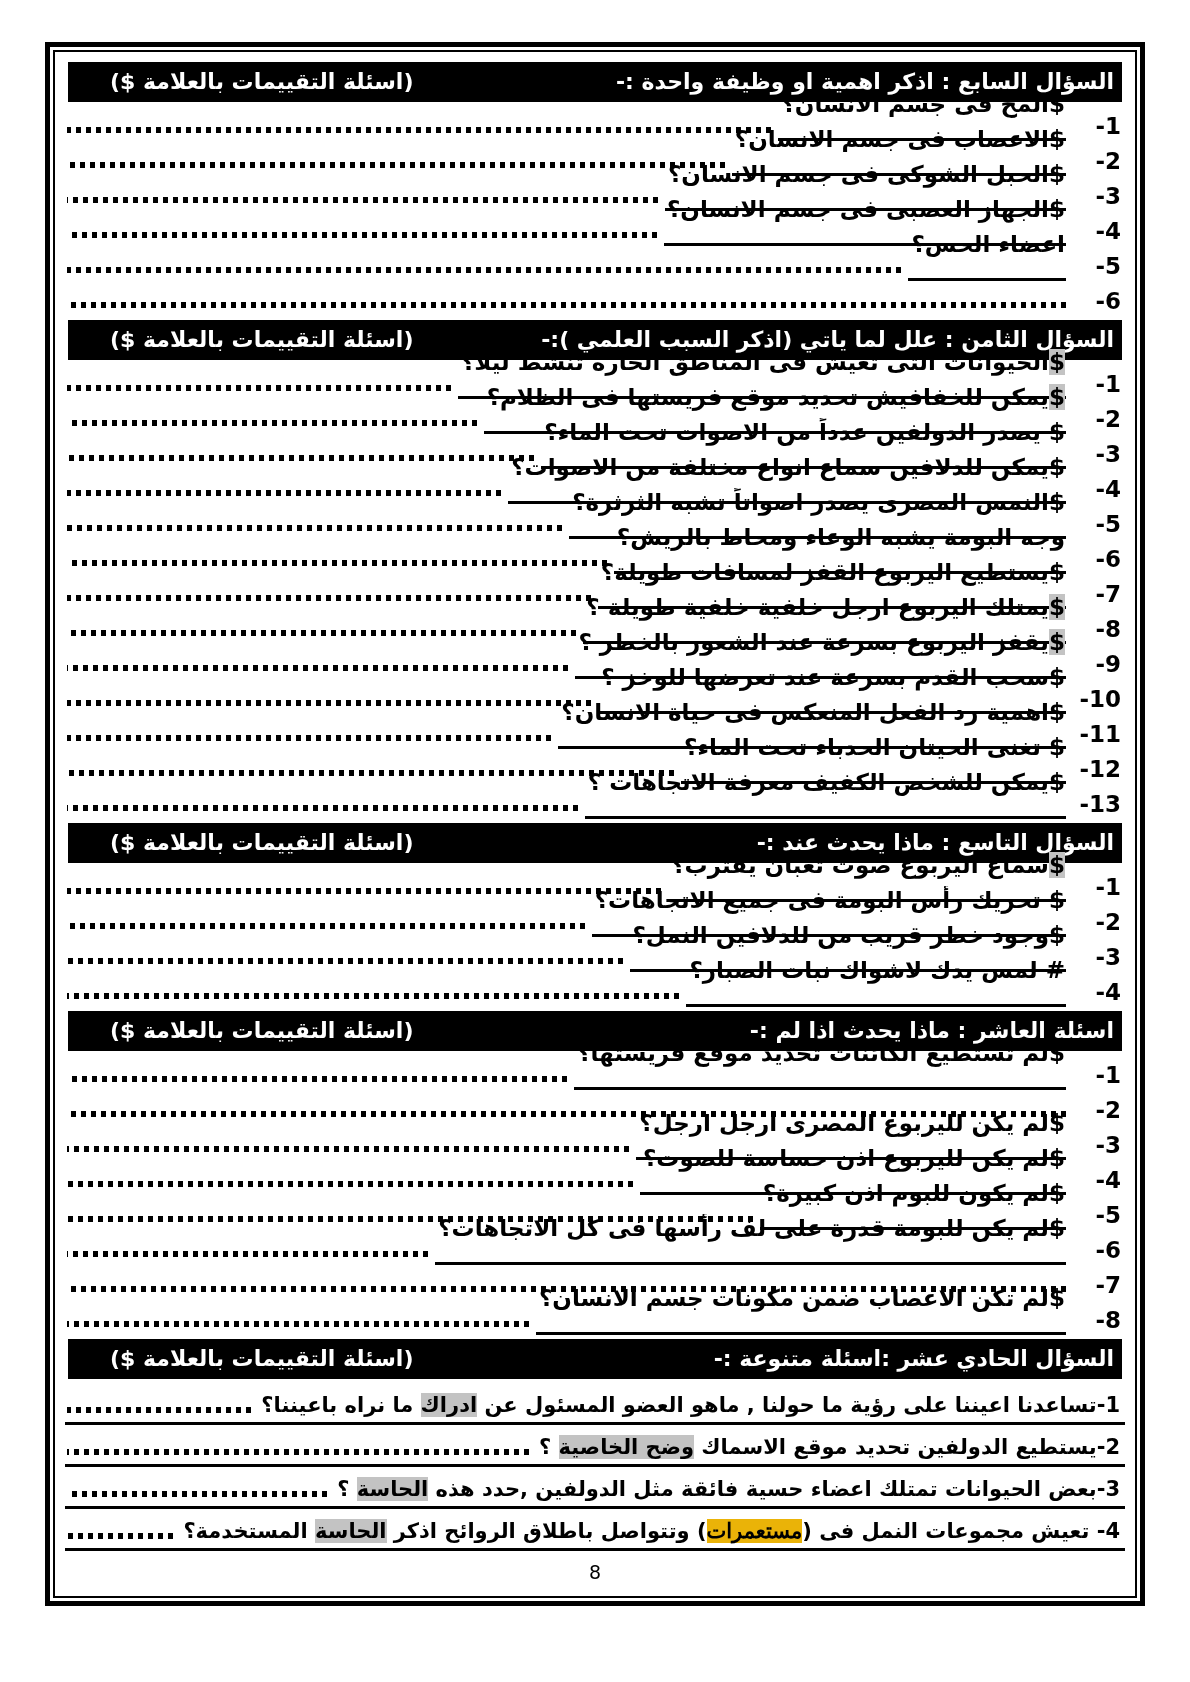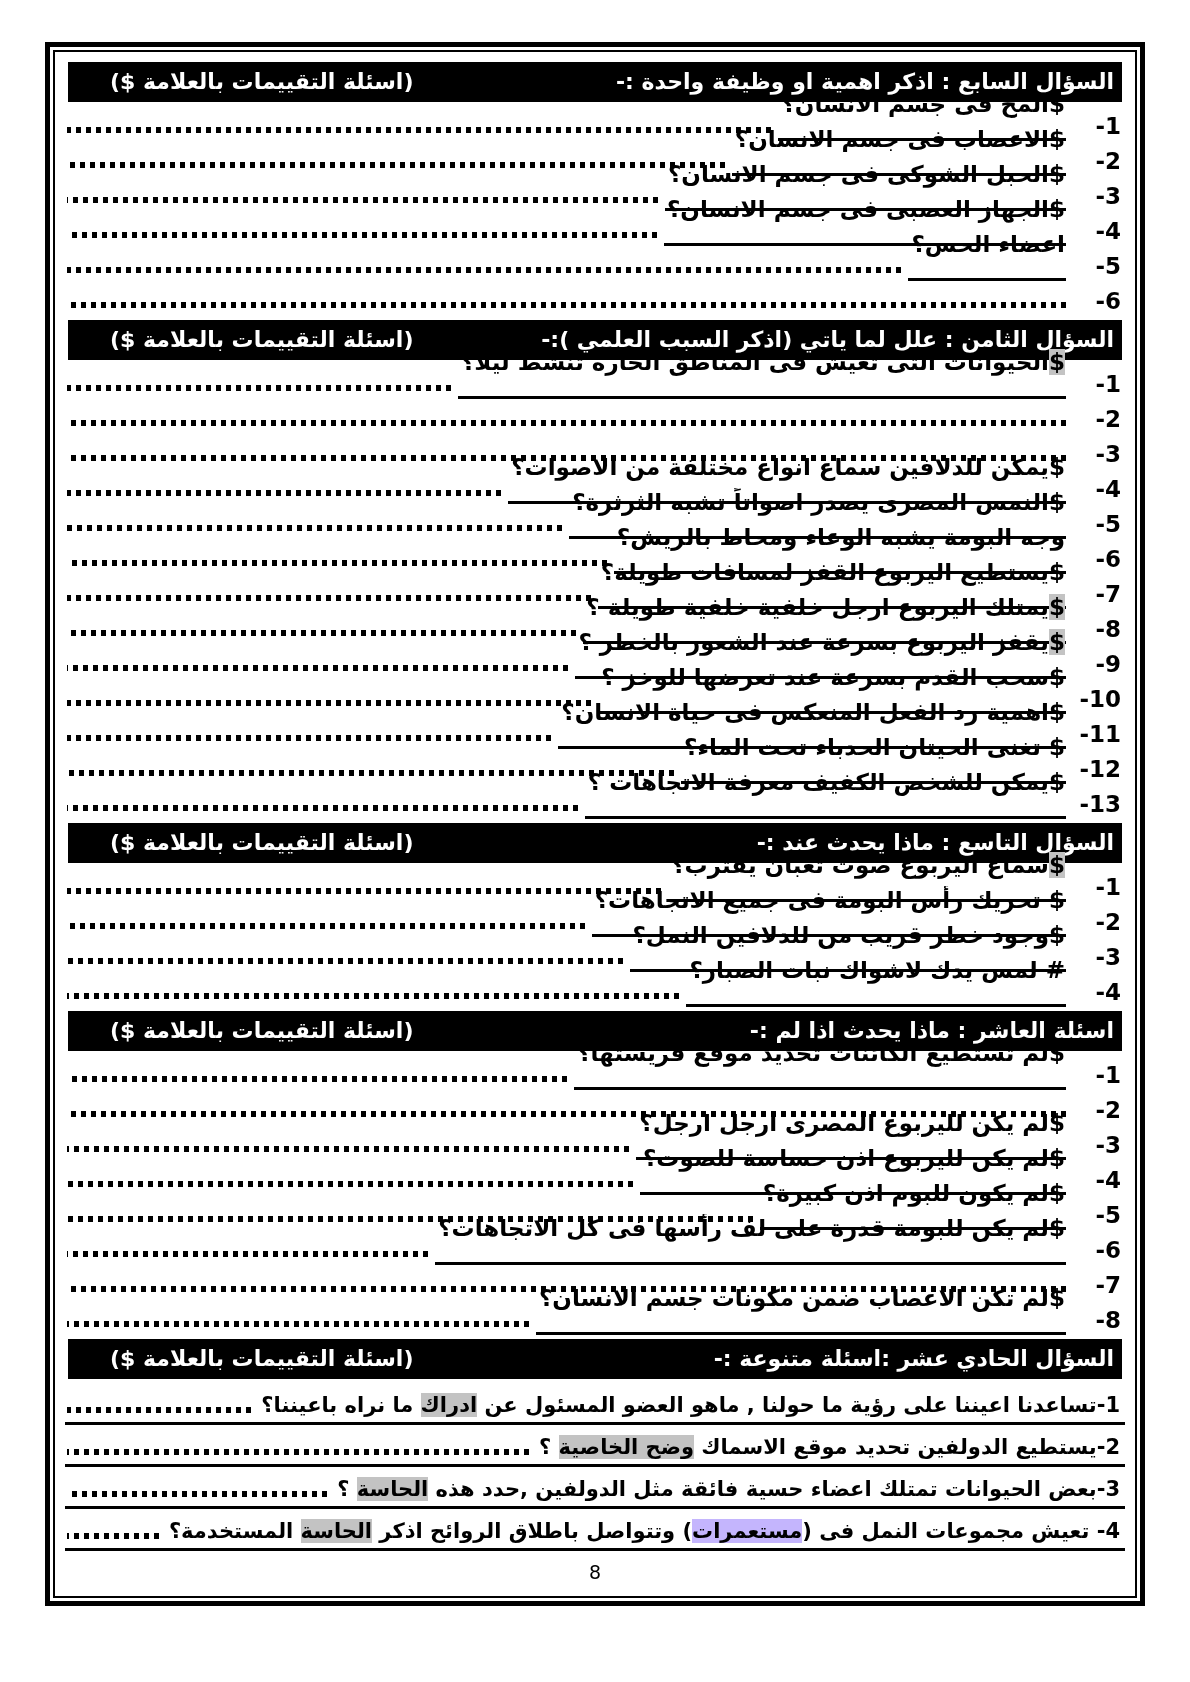--- a/index.html
+++ b/index.html
@@ -38,21 +38,21 @@
     flex:1 1 0;min-width:0;height:6px;margin-bottom:8px;
     background-image:repeating-linear-gradient(to left,#000 0 5px,transparent 5px 10px);
   }
   
   .item.fullline{
     border-bottom:3.5px solid #000;height:42px;padding-bottom:3px;
   }
   .item.fullline .q{border-bottom:none;font-size:21px;line-height:28px;padding-bottom:0;}
   .item.fullline .dots{margin-bottom:6px;}
   .hl-gray{background:#c3c3c3;}
-  .hl-yellow{background:#c4b5fd;}
+  .hl-yellow{background:#eab308;font-family:Liberation Serif, serif;}
   .page-num{
     margin-top:auto;text-align:center;font-size:19px;padding:10px 0 14px 0;flex:0 0 auto;
   }
 </style>
 </head>
 <body>
 
 <div class="frame-outer">
   <div class="frame-inner">
     <div id="sections-root" style="display:contents"><div class="sec-header">
@@ -83,23 +83,25 @@
           <span class="dots"></span>
         </div><div class="sec-header">
           <span class="sec-title">السؤال الثامن :  علل لما ياتي (اذكر السبب العلمي ):-</span>
           <span class="sec-tag">(اسئلة التقييمات بالعلامة $)</span>
         </div><div class="item">
           <span class="num">1-</span>
           <span class="q"><span class="hl-gray">$</span><span>الحيوانات التى تعيش فى المناطق الحارة تنشط ليلاً؟</span></span>
           <span class="dots"></span>
         </div><div class="item">
           <span class="num">2-</span>
-          <span class="dots"></span>
-        </div><div class="item">
-          <span class="num">3-</span>
+          <span class="q"><span class="hl-gray">$</span><span>يمكن للخفافيش تحديد موقع فريستها فى الظلام؟</span></span>
+          <span class="dots"></span>
+        </div><div class="item">
+          <span class="num">3-</span>
+          <span class="q"><span>$ يصدر الدولفين عدداً من الاصوات تحت الماء؟</span></span>
           <span class="dots"></span>
         </div><div class="item">
           <span class="num">4-</span>
           <span class="q"><span>$يمكن للدلافين سماع انواع مختلفة من الاصوات؟</span></span>
           <span class="dots"></span>
         </div><div class="item">
           <span class="num">5-</span>
           <span class="q"><span>$النمس المصرى يصدر اصواتاً تشبه الثرثرة؟</span></span>
           <span class="dots"></span>
         </div><div class="item">

